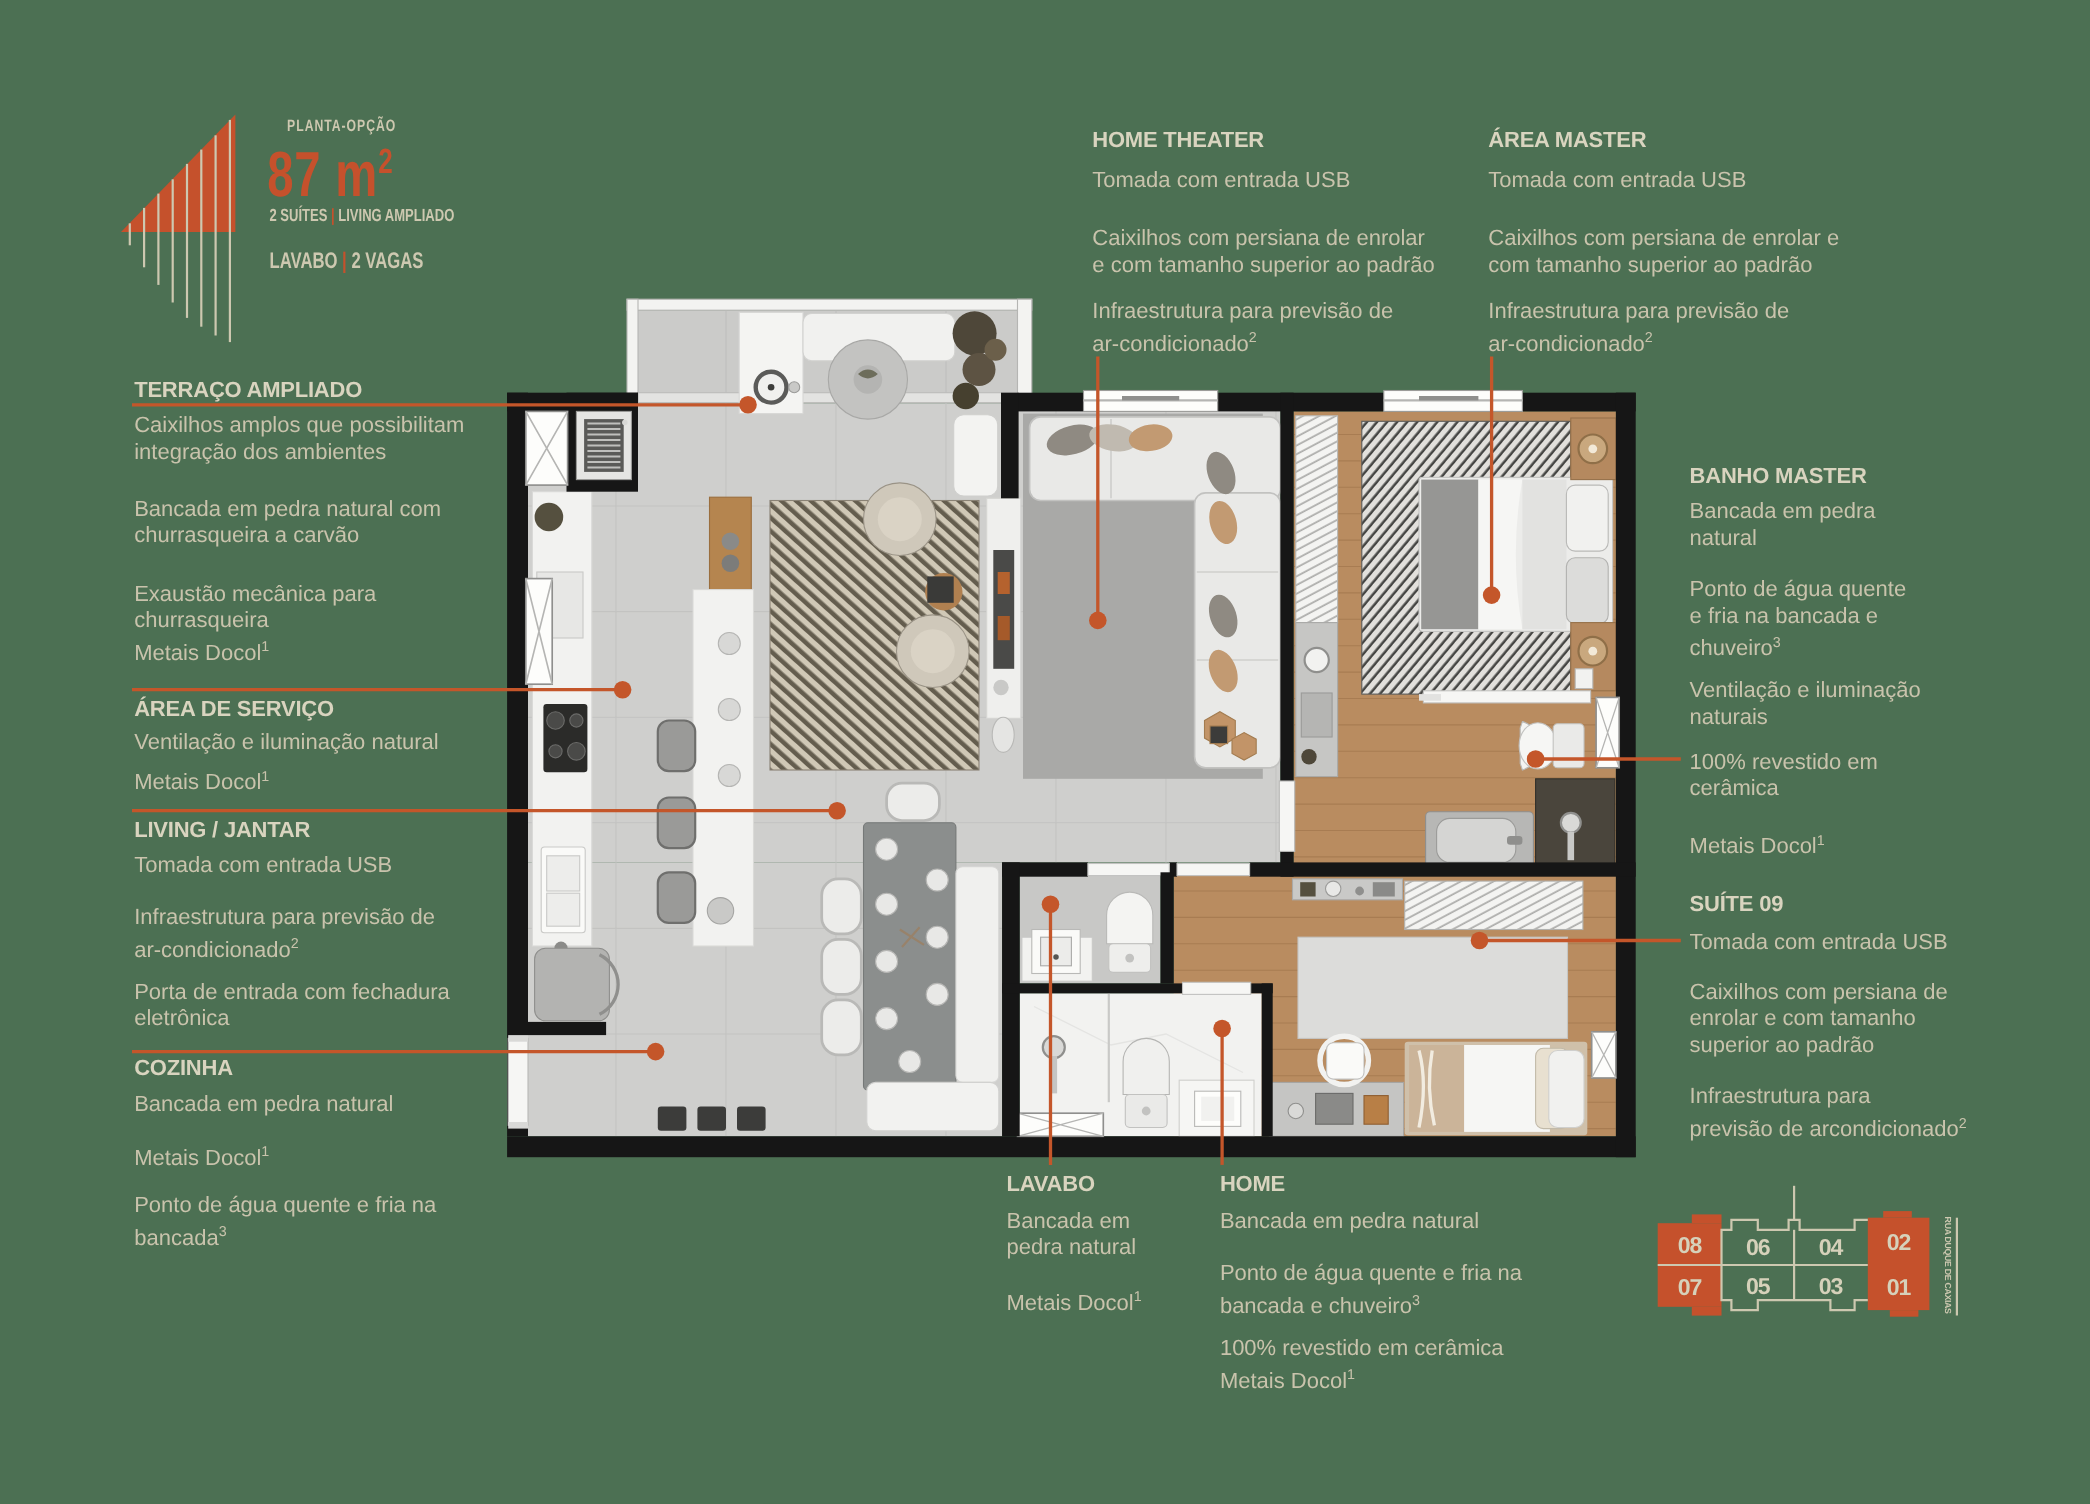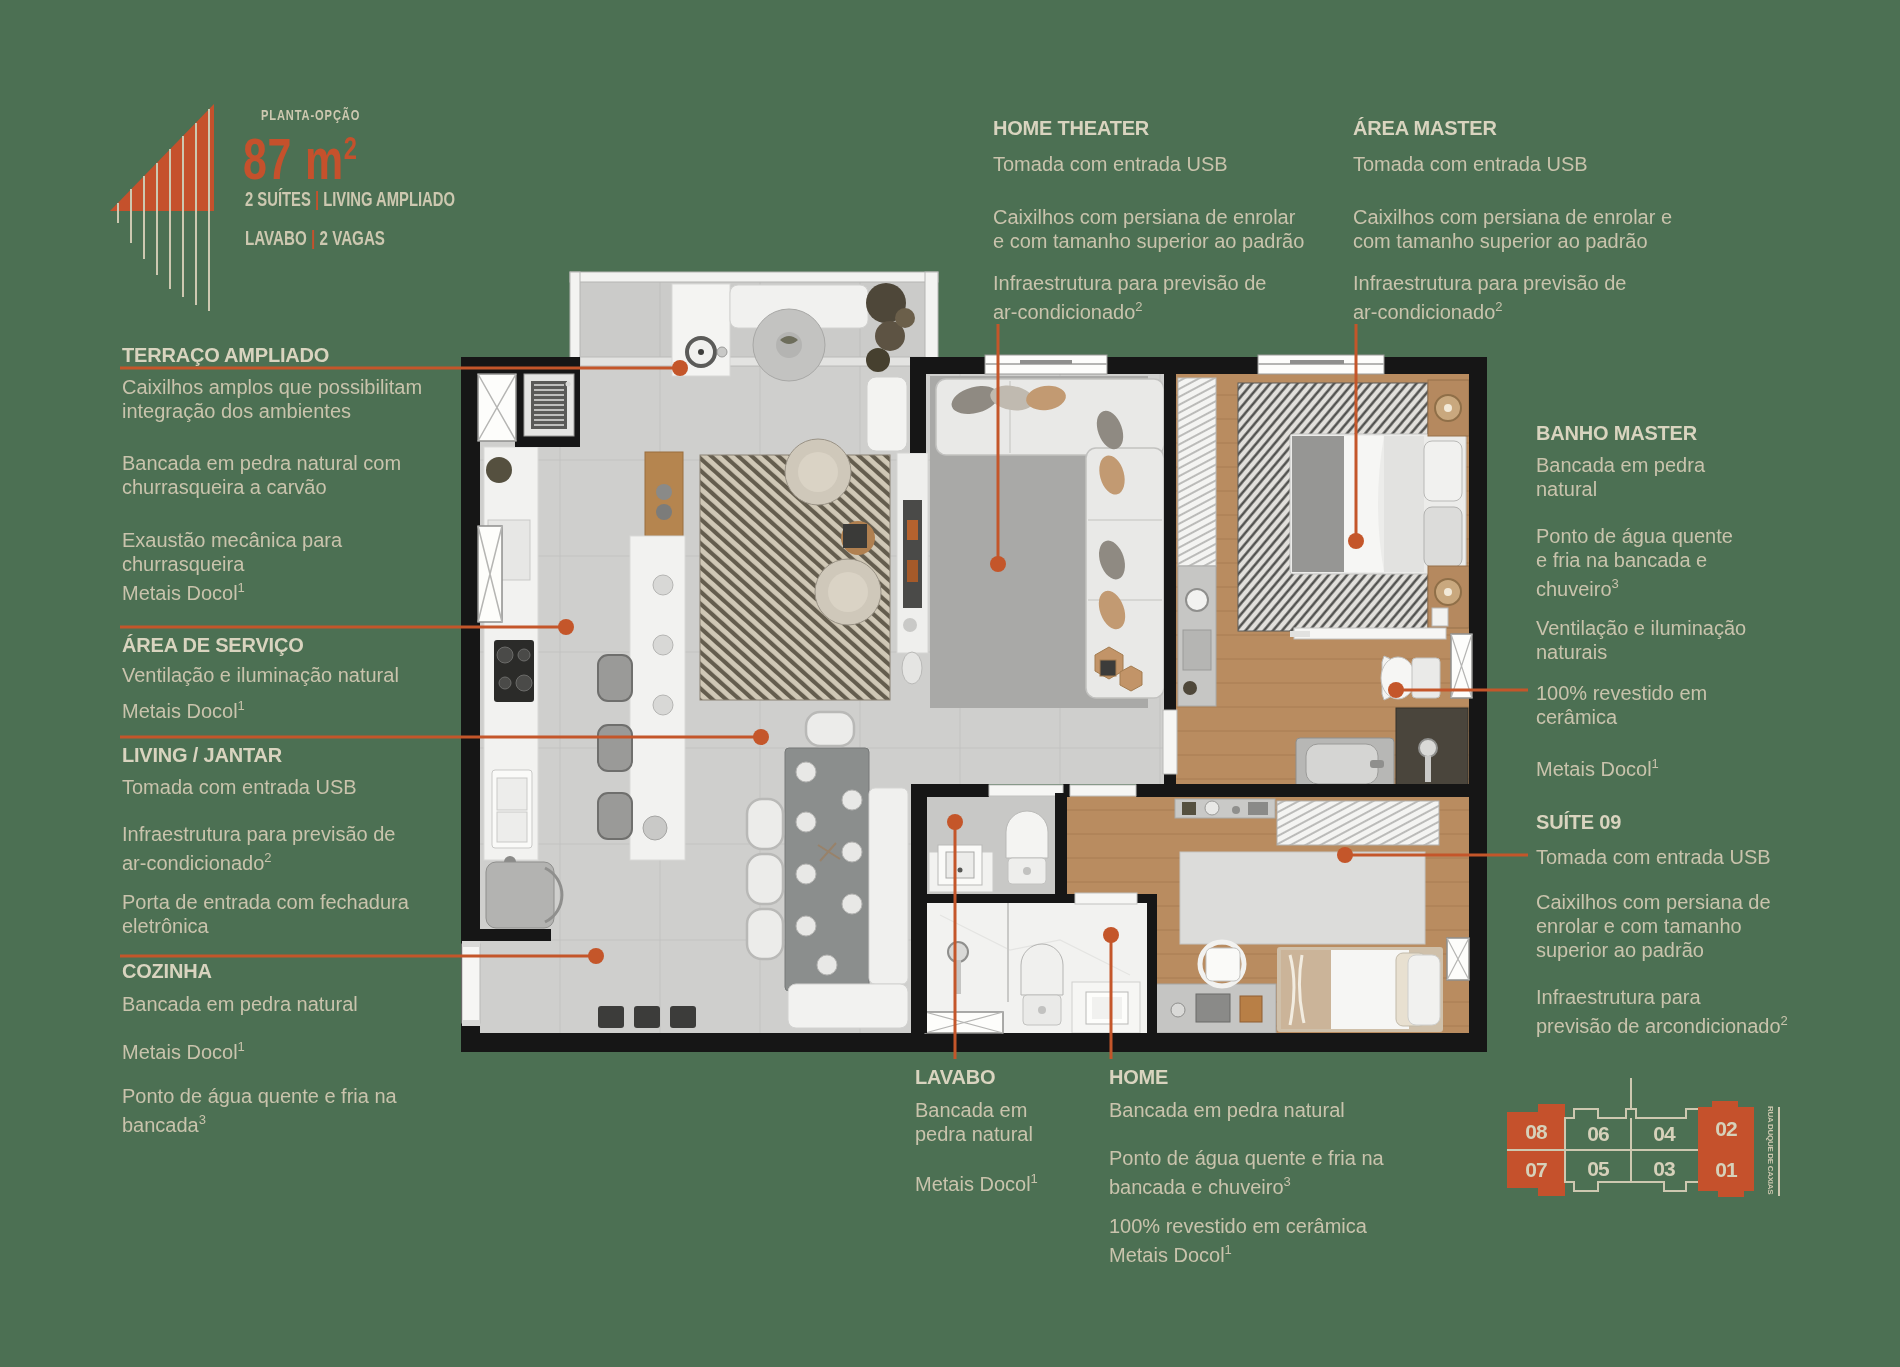--- a/index.html
+++ b/index.html
@@ -563,21 +563,21 @@
 <g>
       <line x1="1779" y1="1107" x2="1779" y2="1196" stroke="#cdc8b0" stroke-width="2"></line>
       <text x="1767" y="1107" font-family="Liberation Sans, sans-serif" font-weight="bold" fill="#cdc8b0" font-size="8" transform="rotate(90 1768 1107)" style="letter-spacing:-0.3px">RUA DUQUE DE CAXIAS</text>
     </g>
 </svg>
 
 <div style="position:absolute;left:245px;top:106px;font-weight:bold;font-size:15px;color:#cdc8b0;padding-left:16px;"><span class="cond" style="letter-spacing:1.2px">PLANTA-OPÇÃO</span></div>
 
 <div style="position:absolute;left:243px;top:125px;font-weight:bold;font-size:58px;color:#c5512c;"><span class="cond" style="letter-spacing:1px">87 m<sup style="font-size:32px">2</sup></span></div>
 
-<div style="position:absolute;left:245px;top:188px;font-weight:bold;font-size:20px;color:#cdc8b0;"><span class="cond">2 SUÍTES <span style="color:#c5512c">|</span> LIVING AMPLIADO</span></div>
+<div style="position:absolute;left:245px;top:188px;font-weight:bold;font-size:16px;color:#cdc8b0;"><span class="cond">2 SUÍTES <span style="color:#c5512c">|</span> LIVING AMPLIADO</span></div>
 
 <div style="position:absolute;left:245px;top:226px;font-weight:bold;font-size:20.5px;color:#cdc8b0;"><span class="cond">LAVABO <span style="color:#c5512c">|</span> 2 VAGAS</span></div>
 
 <div class="h" style="left:122px;top:344px">TERRAÇO AMPLIADO</div>
 
 <div class="t" style="left:122px;top:375px">Caixilhos amplos que possibilitam<br>integração dos ambientes</div>
 
 <div class="t" style="left:122px;top:451px">Bancada em pedra natural com<br>churrasqueira a carvão</div>
 
 <div class="t" style="left:122px;top:528px">Exaustão mecânica para<br>churrasqueira<br>Metais Docol<sup>1</sup></div>

